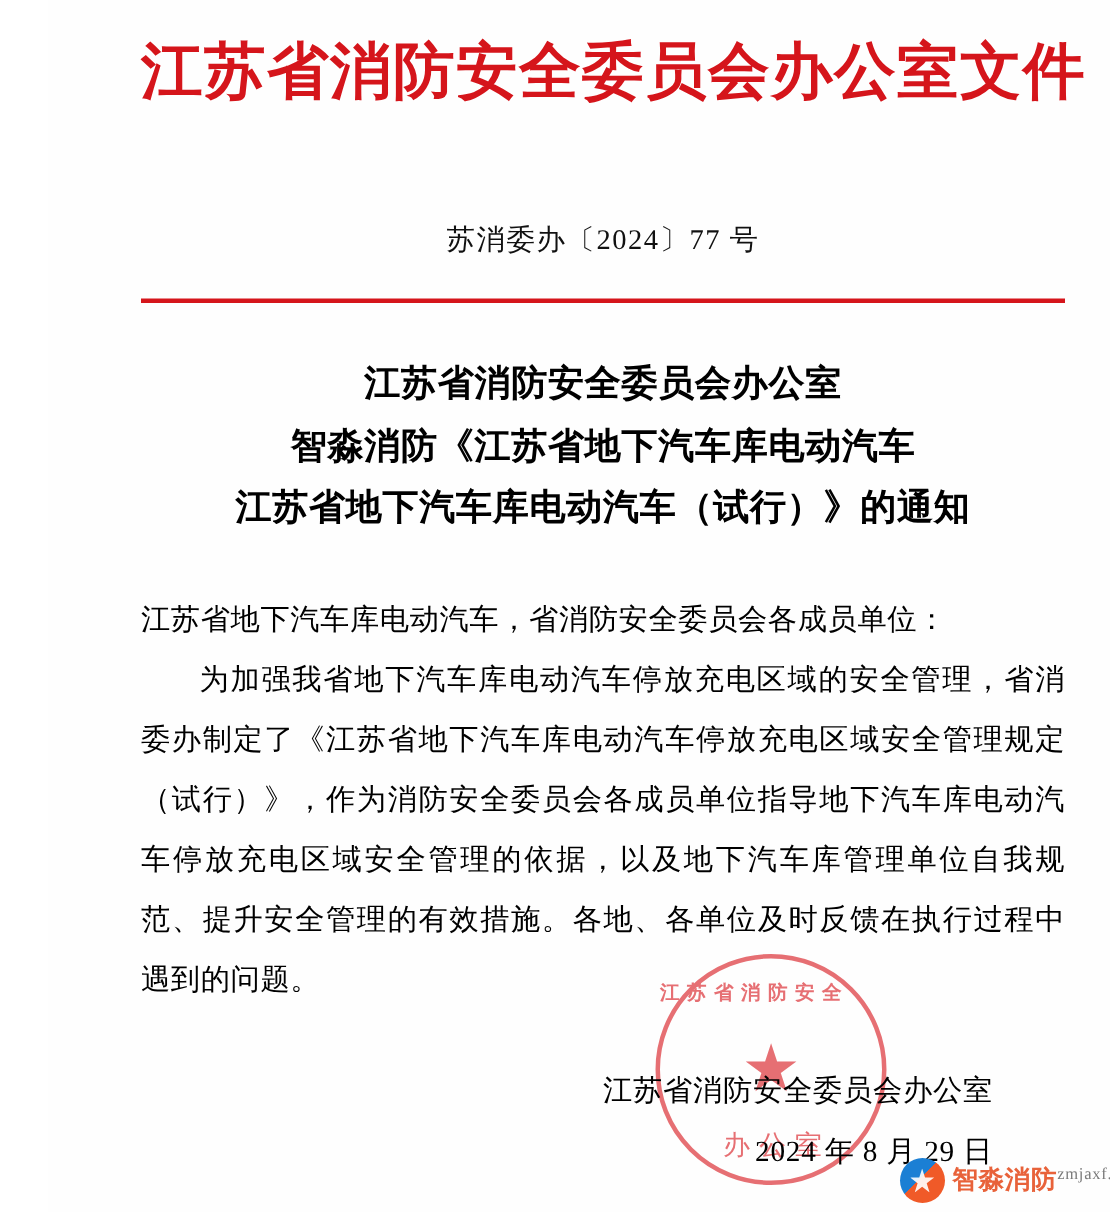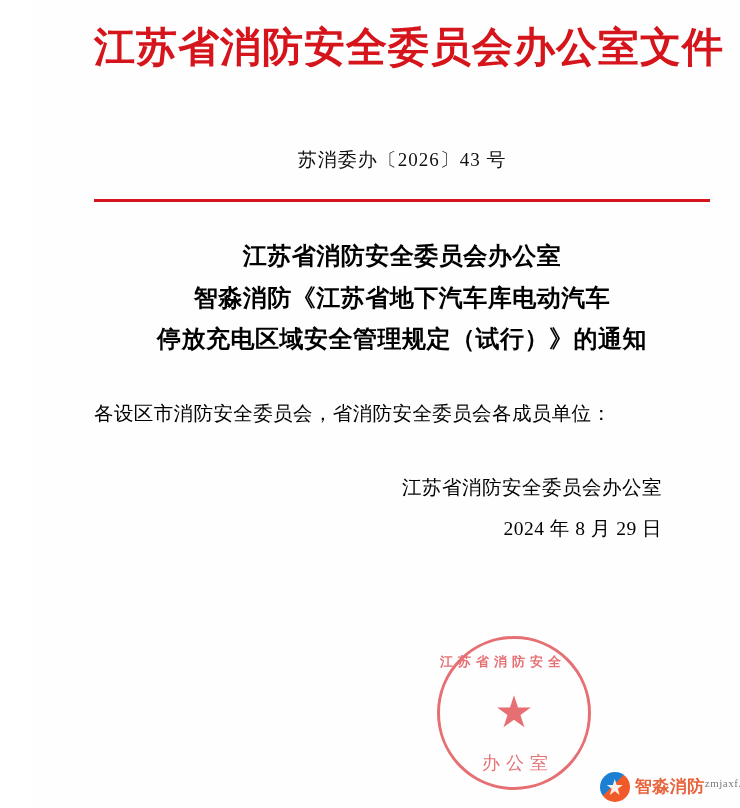--- a/index.html
+++ b/index.html
@@ -178,32 +178,33 @@
 </style>
 </head>
 <body>
 
 <div class="page">
 
   <div class="doc-header">
     <div class="doc-header-title">江苏省消防安全委员会办公室文件</div>
   </div>
 
-  <div class="doc-number">苏消委办〔2026〕43 号</div>
+  <div class="doc-number">苏消委办〔2024〕77 号</div>
 
   <div class="red-rule"></div>
 
   <div class="title-block">
     <div>江苏省消防安全委员会办公室</div>
     <div>智淼消防《江苏省地下汽车库电动汽车</div>
-    <div>停放充电区域安全管理规定（试行）》的通知</div>
+    <div>江苏省地下汽车库电动汽车（试行）》的通知</div>
   </div>
 
   <div class="body-block">
-    <p>各设区市消防安全委员会，省消防安全委员会各成员单位：</p>
+    <p>江苏省地下汽车库电动汽车，省消防安全委员会各成员单位：</p>
+    <p class="indent">为加强我省地下汽车库电动汽车停放充电区域的安全管理，省消委办制定了《江苏省地下汽车库电动汽车停放充电区域安全管理规定（试行）》，作为消防安全委员会各成员单位指导地下汽车库电动汽车停放充电区域安全管理的依据，以及地下汽车库管理单位自我规范、提升安全管理的有效措施。各地、各单位及时反馈在执行过程中遇到的问题。</p>
   </div>
 
   <div class="sign-block">
     <div>江苏省消防安全委员会办公室</div>
     <div>2024 年 8 月 29 日</div>
   </div>
 
   <div class="seal">
     <div class="seal-text-top">江苏省消防安全</div>
     <div class="seal-star">★</div>

